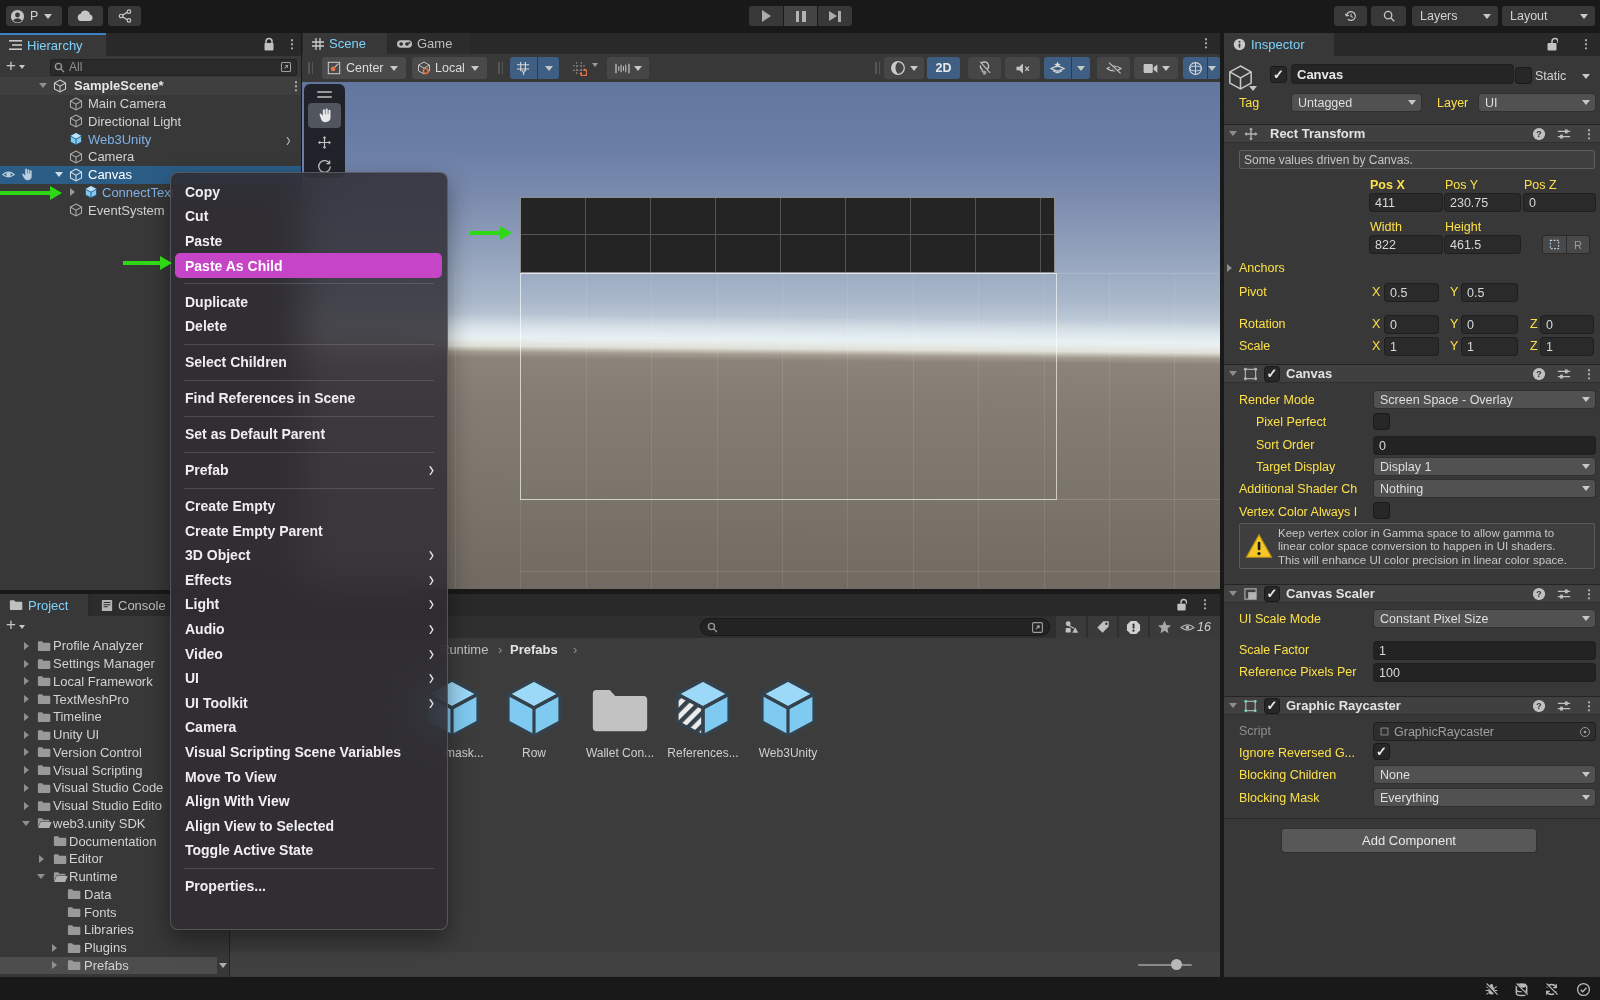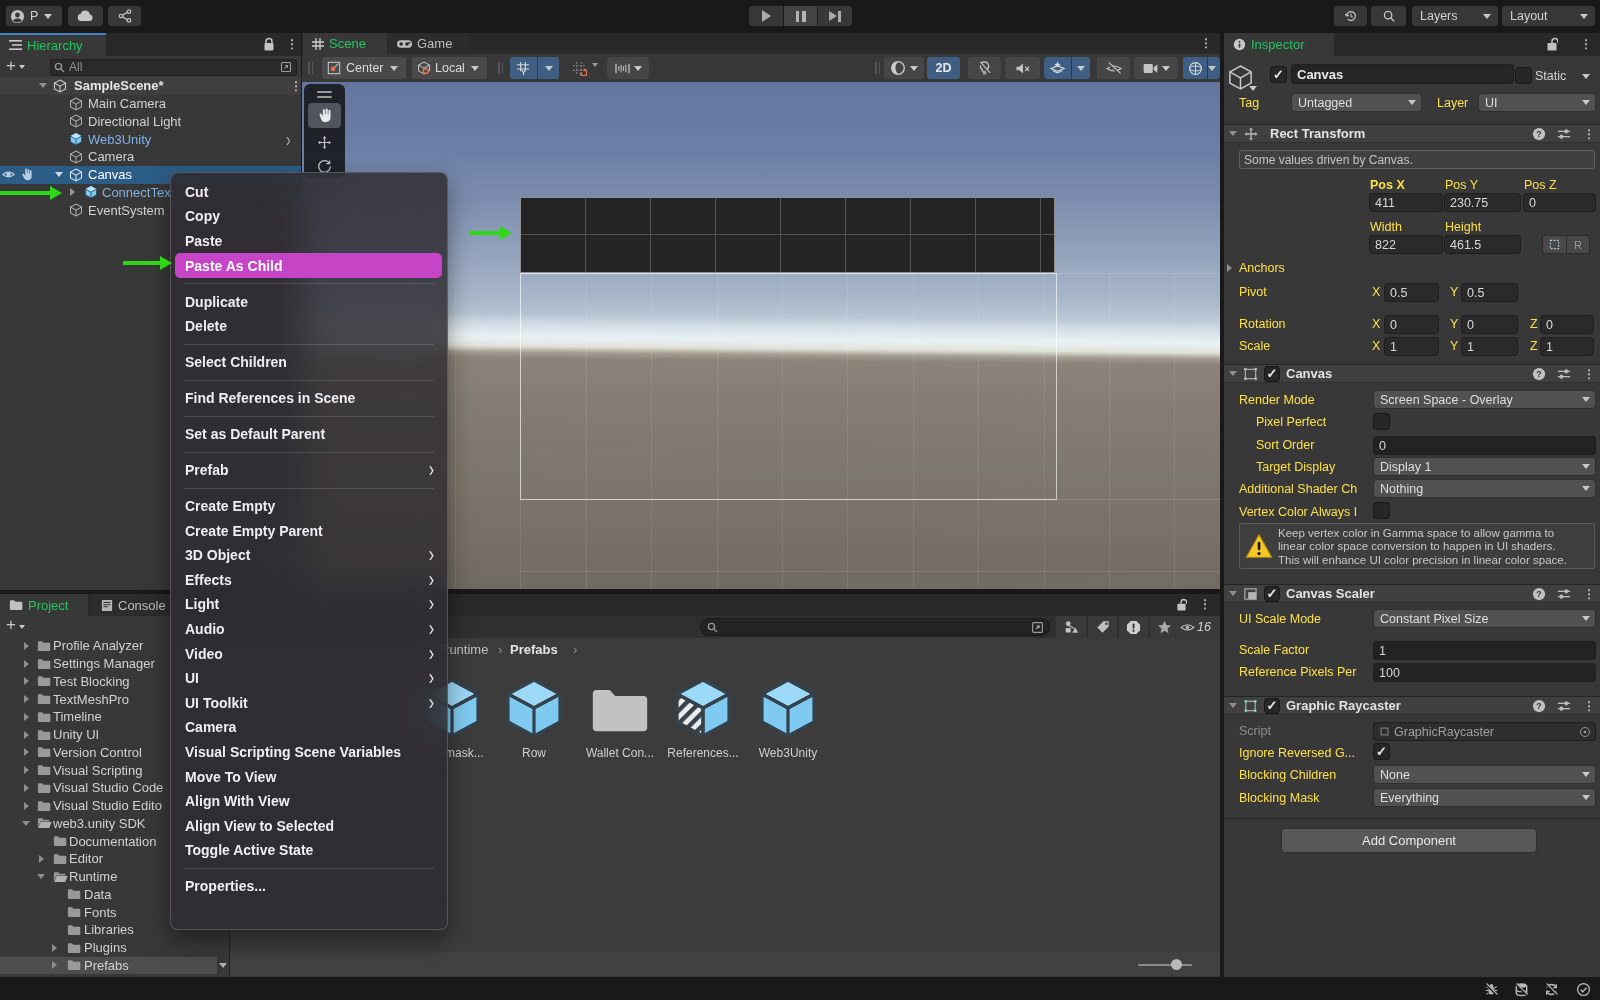--- a/index.html
+++ b/index.html
@@ -3,21 +3,21 @@
 <meta charset="utf-8">
 <style>
 * { margin:0; padding:0; box-sizing:border-box; }
 html,body { width:1600px; height:1000px; overflow:hidden; background:#191919;
   font-family:"Liberation Sans", sans-serif; }
 .abs { position:absolute; }
 #stage { position:relative; width:1600px; height:1000px; }
 .panel { position:absolute; background:#383838; }
 .tabbar { position:absolute; background:#191919; }
 .tab { position:absolute; top:0; bottom:0; display:flex; align-items:center;
-  font-size:13px; color:#22c55e; padding:0 9px; background:#383838; }
+  font-size:13px; color:#7dd3fc; padding:0 9px; background:#383838; }
 .tab.inactive { background:#2c2c2c; color:#bdbdbd; }
 .row { position:absolute; display:flex; align-items:center; white-space:nowrap; }
 .dd { position:absolute; background:#515151; border-radius:3px; color:#dfdfdf;
   font-size:12.5px; display:flex; align-items:center; padding:0 6px; height:17px;
   box-shadow:0 0 0 1px #303030; }
 .dd .caret { position:absolute; right:5px; }
 .caret { width:0; height:0; border-left:4.5px solid transparent; border-right:4.5px solid transparent;
   border-top:5px solid #c8c8c8; }
 .fld { position:absolute; background:#2a2a2a; border-radius:3px; color:#d8d8d8;
   font-size:12.5px; display:flex; align-items:center; padding:0 5px; height:17px;
@@ -420,21 +420,21 @@
           <svg style="position:absolute;left:37px;" width="14" height="12" viewBox="0 0 16 13">
             <path d="M1 2.2 a1.2 1.2 0 0 1 1.2 -1.2 h3.6 l1.6 1.8 H14 a1.2 1.2 0 0 1 1.2 1.2 V11 a1.2 1.2 0 0 1 -1.2 1.2 H2.2 A1.2 1.2 0 0 1 1 11Z" fill="#999999"></path>
           </svg>
           <span style="position:absolute;left:53px;">Settings Manager</span>
         </div>
       <div class="treerow" style="top:56.5px;width:229px;">
           <div class="exp" style="position:absolute;left:24px;"></div>
           <svg style="position:absolute;left:37px;" width="14" height="12" viewBox="0 0 16 13">
             <path d="M1 2.2 a1.2 1.2 0 0 1 1.2 -1.2 h3.6 l1.6 1.8 H14 a1.2 1.2 0 0 1 1.2 1.2 V11 a1.2 1.2 0 0 1 -1.2 1.2 H2.2 A1.2 1.2 0 0 1 1 11Z" fill="#999999"></path>
           </svg>
-          <span style="position:absolute;left:53px;">Test Blocking</span>
+          <span style="position:absolute;left:53px;">Local Framework</span>
         </div>
       <div class="treerow" style="top:74.25px;width:229px;">
           <div class="exp" style="position:absolute;left:24px;"></div>
           <svg style="position:absolute;left:37px;" width="14" height="12" viewBox="0 0 16 13">
             <path d="M1 2.2 a1.2 1.2 0 0 1 1.2 -1.2 h3.6 l1.6 1.8 H14 a1.2 1.2 0 0 1 1.2 1.2 V11 a1.2 1.2 0 0 1 -1.2 1.2 H2.2 A1.2 1.2 0 0 1 1 11Z" fill="#999999"></path>
           </svg>
           <span style="position:absolute;left:53px;">TextMeshPro</span>
         </div>
       <div class="treerow" style="top:92px;width:229px;">
           <div class="exp" style="position:absolute;left:24px;"></div>
@@ -888,22 +888,22 @@
         <circle cx="8" cy="8" r="6.3" stroke="#b8b8b8" stroke-width="1.4"></circle>
         <path d="M5 8.2 L7.2 10.4 L11.2 6.2" stroke="#b8b8b8" stroke-width="1.5"></path>
       </svg>
   </div>
 
   <div id="ctxmenu" class="abs" style="left:170px;top:172px;width:278px;height:758px;z-index:50;
        background:rgba(46,44,50,0.84);backdrop-filter:blur(18px) saturate(1.15);
        border-radius:8px;border:1px solid rgba(130,130,136,0.45);
        box-shadow:0 10px 24px rgba(0,0,0,0.40);padding-top:6.5px;
        font-size:14px;font-weight:600;color:#f0eef2;">
+    <div class="mi">Copy</div>
     <div class="mi">Cut</div>
-    <div class="mi">Copy</div>
     <div class="mi">Paste</div>
     <div class="mi hl">Paste As Child</div>
     <div class="msep"></div>
     <div class="mi">Duplicate</div>
     <div class="mi">Delete</div>
     <div class="msep"></div>
     <div class="mi">Select Children</div>
     <div class="msep"></div>
     <div class="mi">Find References in Scene</div>
     <div class="msep"></div>

